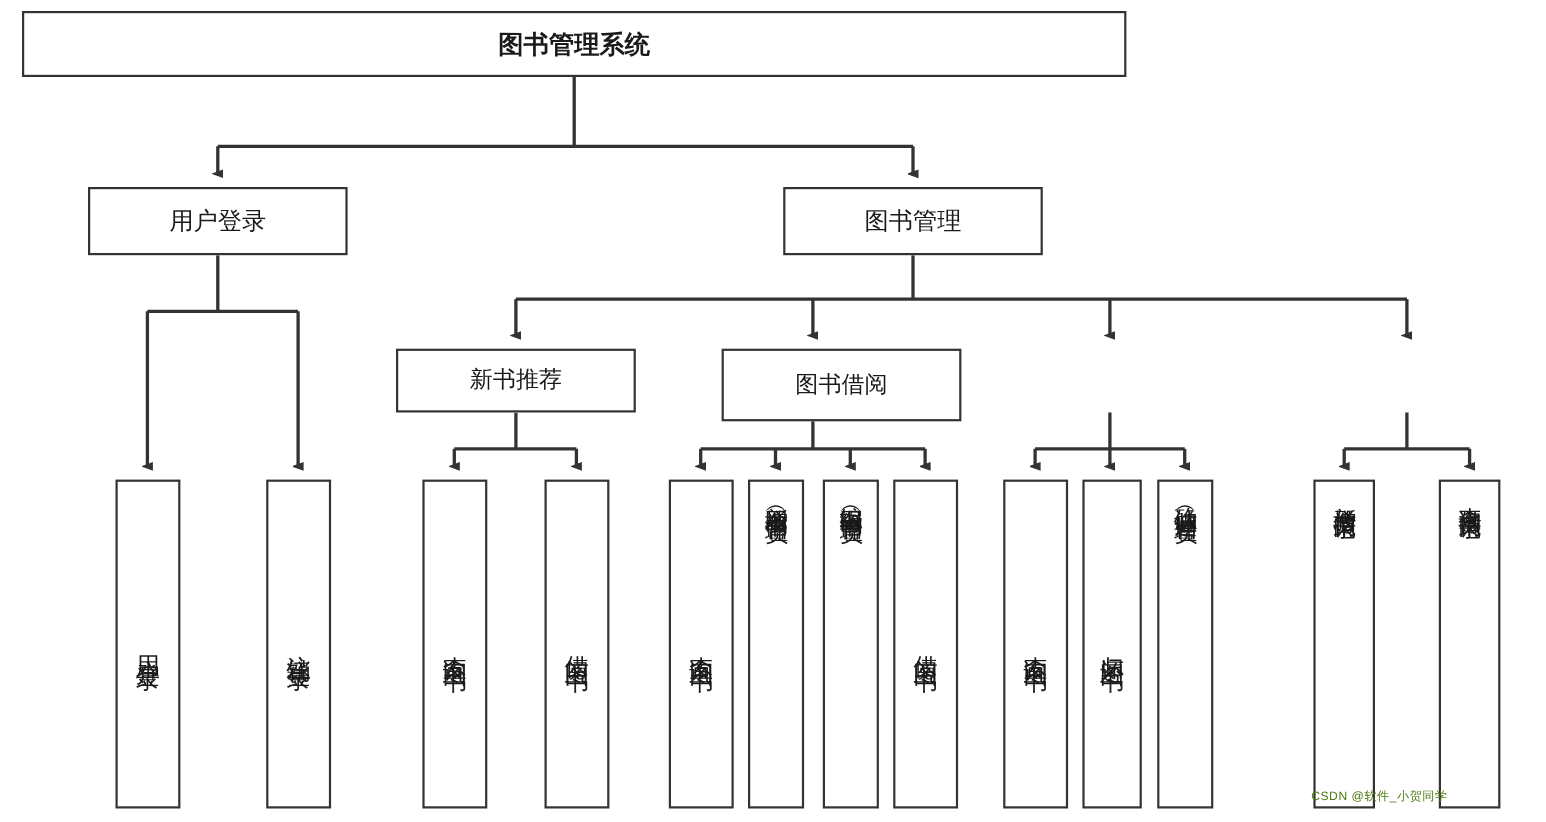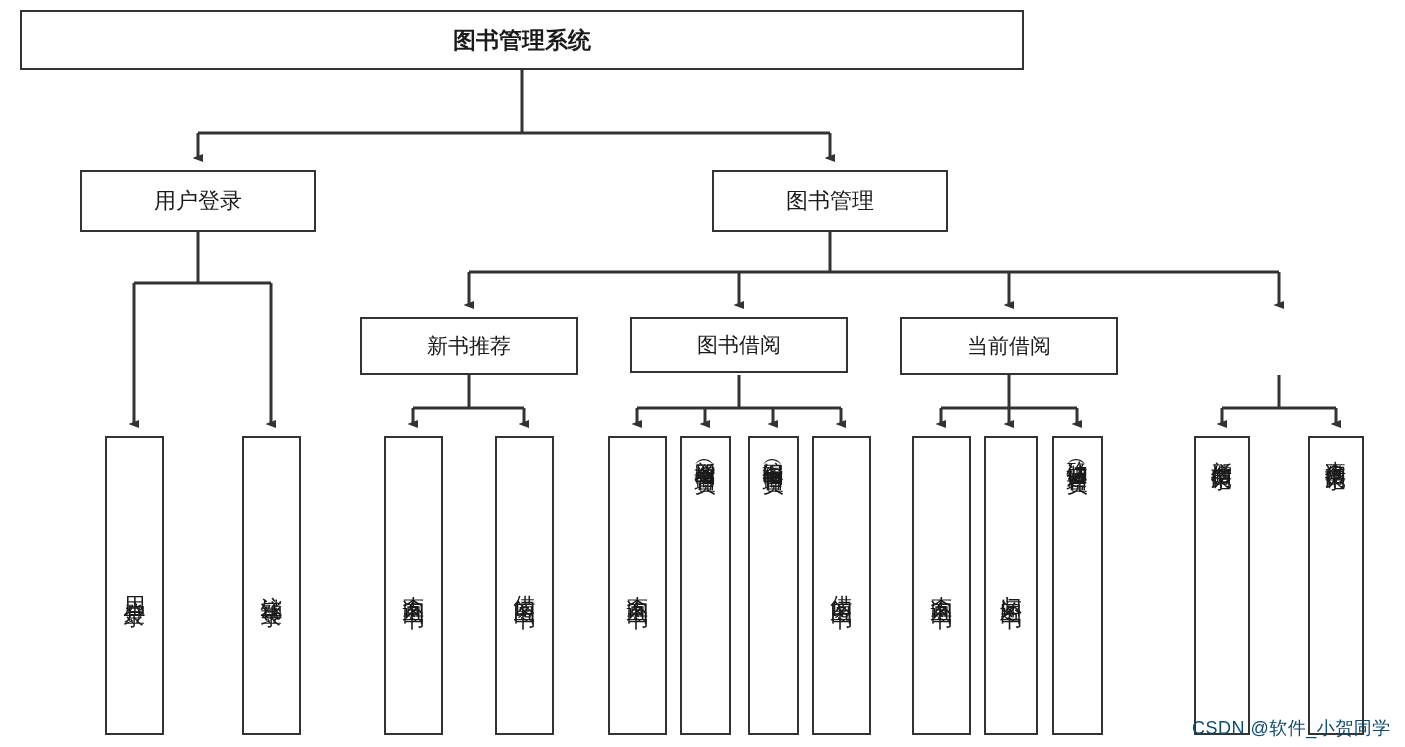--- a/index.html
+++ b/index.html
@@ -59,22 +59,22 @@
   }
   .node.leaf.long {
     align-items: flex-start;
   }
   .node.leaf.long .label {
     font-size: 21px;
     letter-spacing: 2px;
   }
   .watermark {
     position: absolute;
-    font-size: 18px;
-    color: #0c4a6e;
+    font-size: 11px;
+    color: #4d7c0f;
     white-space: nowrap;
     letter-spacing: 0.5px;
   }
 </style>
 </head>
 <body>
 
 <div id="canvas">
 
   <svg class="connectors" viewBox="0 0 1405 747">
@@ -134,25 +134,22 @@
   <div class="node lvl2" style="left:80px; top:170px; width:236px; height:62px;">
     <span class="label">用户登录</span>
   </div>
   <div class="node lvl3" style="left:360px; top:317px; width:218px; height:58px;">
     <span class="label">新书推荐</span>
   </div>
 
   <div class="node lvl2" style="left:712px; top:170px; width:236px; height:62px;">
     <span class="label">图书管理</span>
   </div>
-  <div class="node lvl3" style="left:630px; top:317px; width:218px; height:56px;justify-content:center;">
+  <div class="node lvl3" style="left:656px; top:317px; width:218px; height:66px;justify-content:center;">
     <span class="label">图书借阅</span>
-  </div>
-  <div class="node lvl3" style="left:900px; top:317px; width:218px; height:58px;">
-    <span class="label">当前借阅</span>
   </div>
 
   <div class="node leaf" style="left:105px; top:436px; width:59px; height:299px;">
     <span class="label">用户登录</span>
   </div>
   <div class="node leaf" style="left:242px; top:436px; width:59px; height:299px;">
     <span class="label">注销登录</span>
   </div>
 
   <div class="node leaf" style="left:384px; top:436px; width:59px; height:299px;">

